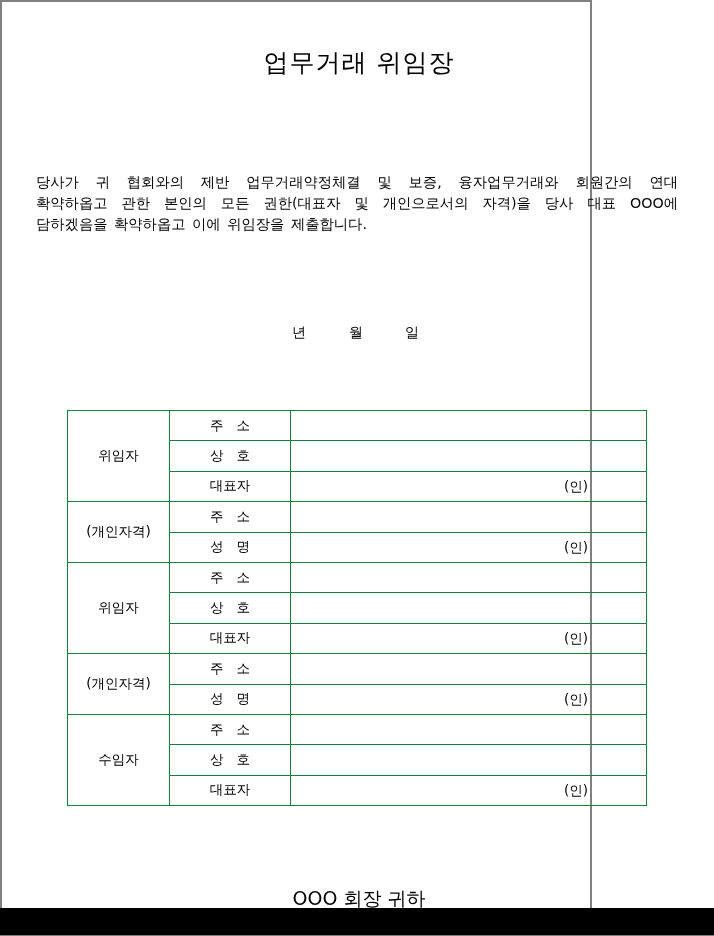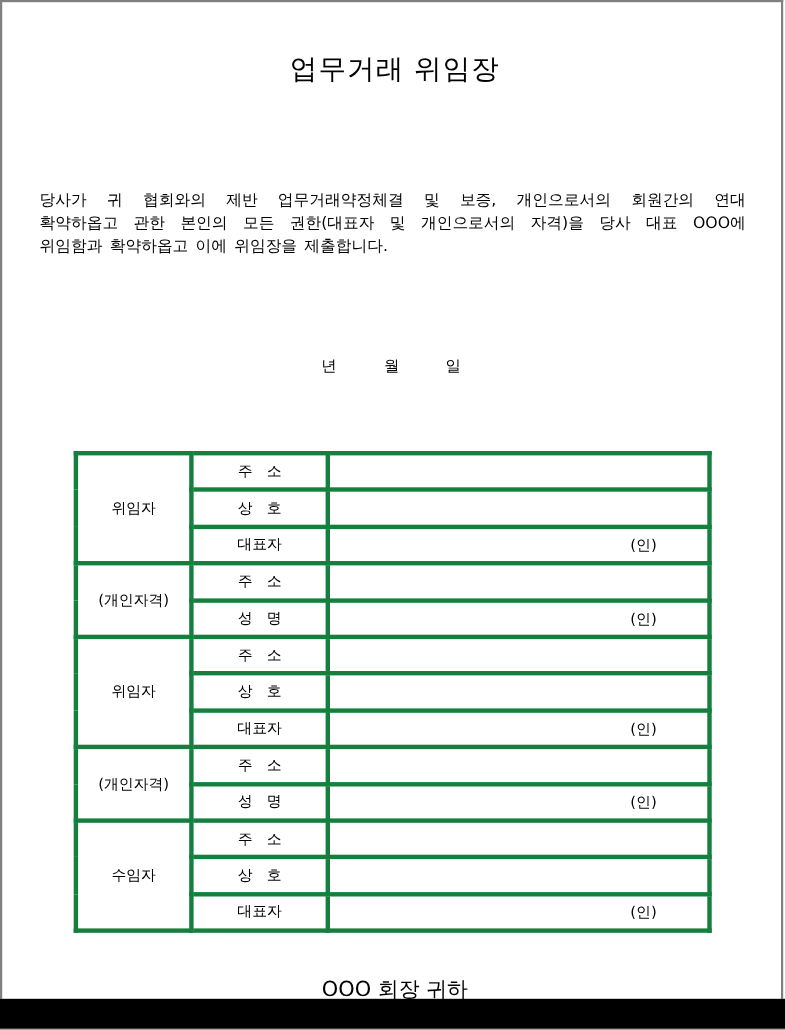--- a/index.html
+++ b/index.html
@@ -3,21 +3,21 @@
 <meta charset="utf-8">
 <style>
   html, body { margin: 0; padding: 0; }
   body {
     width: 714px; height: 936px; position: relative; overflow: hidden;
     background: #ffffff;
     font-family: "DejaVu Sans", "Liberation Sans", sans-serif;
     color: #000;
   }
   .page {
-    position: absolute; left: 0; top: 0; width: 712px; height: 908px;
+    position: absolute; left: 0; top: 0; width: 592px; height: 908px;
     border-top: 2px solid #808080; border-left: 2px solid #808080; border-right: 2px solid #808080;
     box-sizing: border-box; background: #fff;
   }
   .bottom-bar {
     position: absolute; left: 0; top: 908px; width: 714px; height: 28px;
     background: #000; border-bottom: 1px solid #808080; box-sizing: border-box;
   }
   .title {
     position: absolute; left: 0; top: 44px; width: 714px; text-align: center;
     font-size: 25px; letter-spacing: 1px; font-weight: normal;
@@ -31,41 +31,41 @@
   .body-text .ln.last { text-align-last: left; }
   .date-line {
     position: absolute; top: 322px; left: 0; width: 714px; height: 20px; font-size: 14px;
   }
   .date-line span { position: absolute; top: 0; }
   table.parties {
     position: absolute; left: 65px; top: 408px; width: 580px;
     border-collapse: collapse; font-size: 13.5px; table-layout: fixed;
   }
   table.parties td {
-    border: 4px solid #15803d; height: 29.4px; padding: 0; text-align: center; vertical-align: middle; margin-top: 20px;
+    border: 1px solid #15803d; height: 29.4px; padding: 0; text-align: center; vertical-align: middle; margin-top: 20px;
   }
   td.party { width: 101px; }
   td.field { width: 120px; letter-spacing: 0px; }
   td.value { position: relative; text-align: left; }
   td.value .seal { position: absolute; left: 273px; top: 6px; }
   .field-label { white-space: pre; }
   .footer {
     position: absolute; top: 884px; left: 0; width: 714px; text-align: center; font-size: 19px;
   }
 </style>
 </head>
 <body>
 
 <div class="page">
   <div class="title">업무거래 위임장</div>
 
   <div class="body-text">
-    <span class="ln">당사가 귀 협회와의 제반 업무거래약정체결 및 보증, 개인으로서의 회원간의 연대</span>
+    <span class="ln">당사가 귀 협회와의 제반 업무거래약정체결 및 보증, 융자업무거래와 회원간의 연대</span>
     <span class="ln">확약하옵고 관한 본인의 모든 권한(대표자 및 개인으로서의 자격)을 당사 대표 OOO에</span>
-    <span class="ln last">위임함과 확약하옵고 이에 위임장을 제출합니다.</span>
+    <span class="ln last">담하겠음을 확약하옵고 이에 위임장을 제출합니다.</span>
   </div>
 
   <div class="date-line">
     <span style="left:290px">년</span>
     <span style="left:347px">월</span>
     <span style="left:403px">일</span>
   </div>
 
   <table class="parties">
     <tbody>

